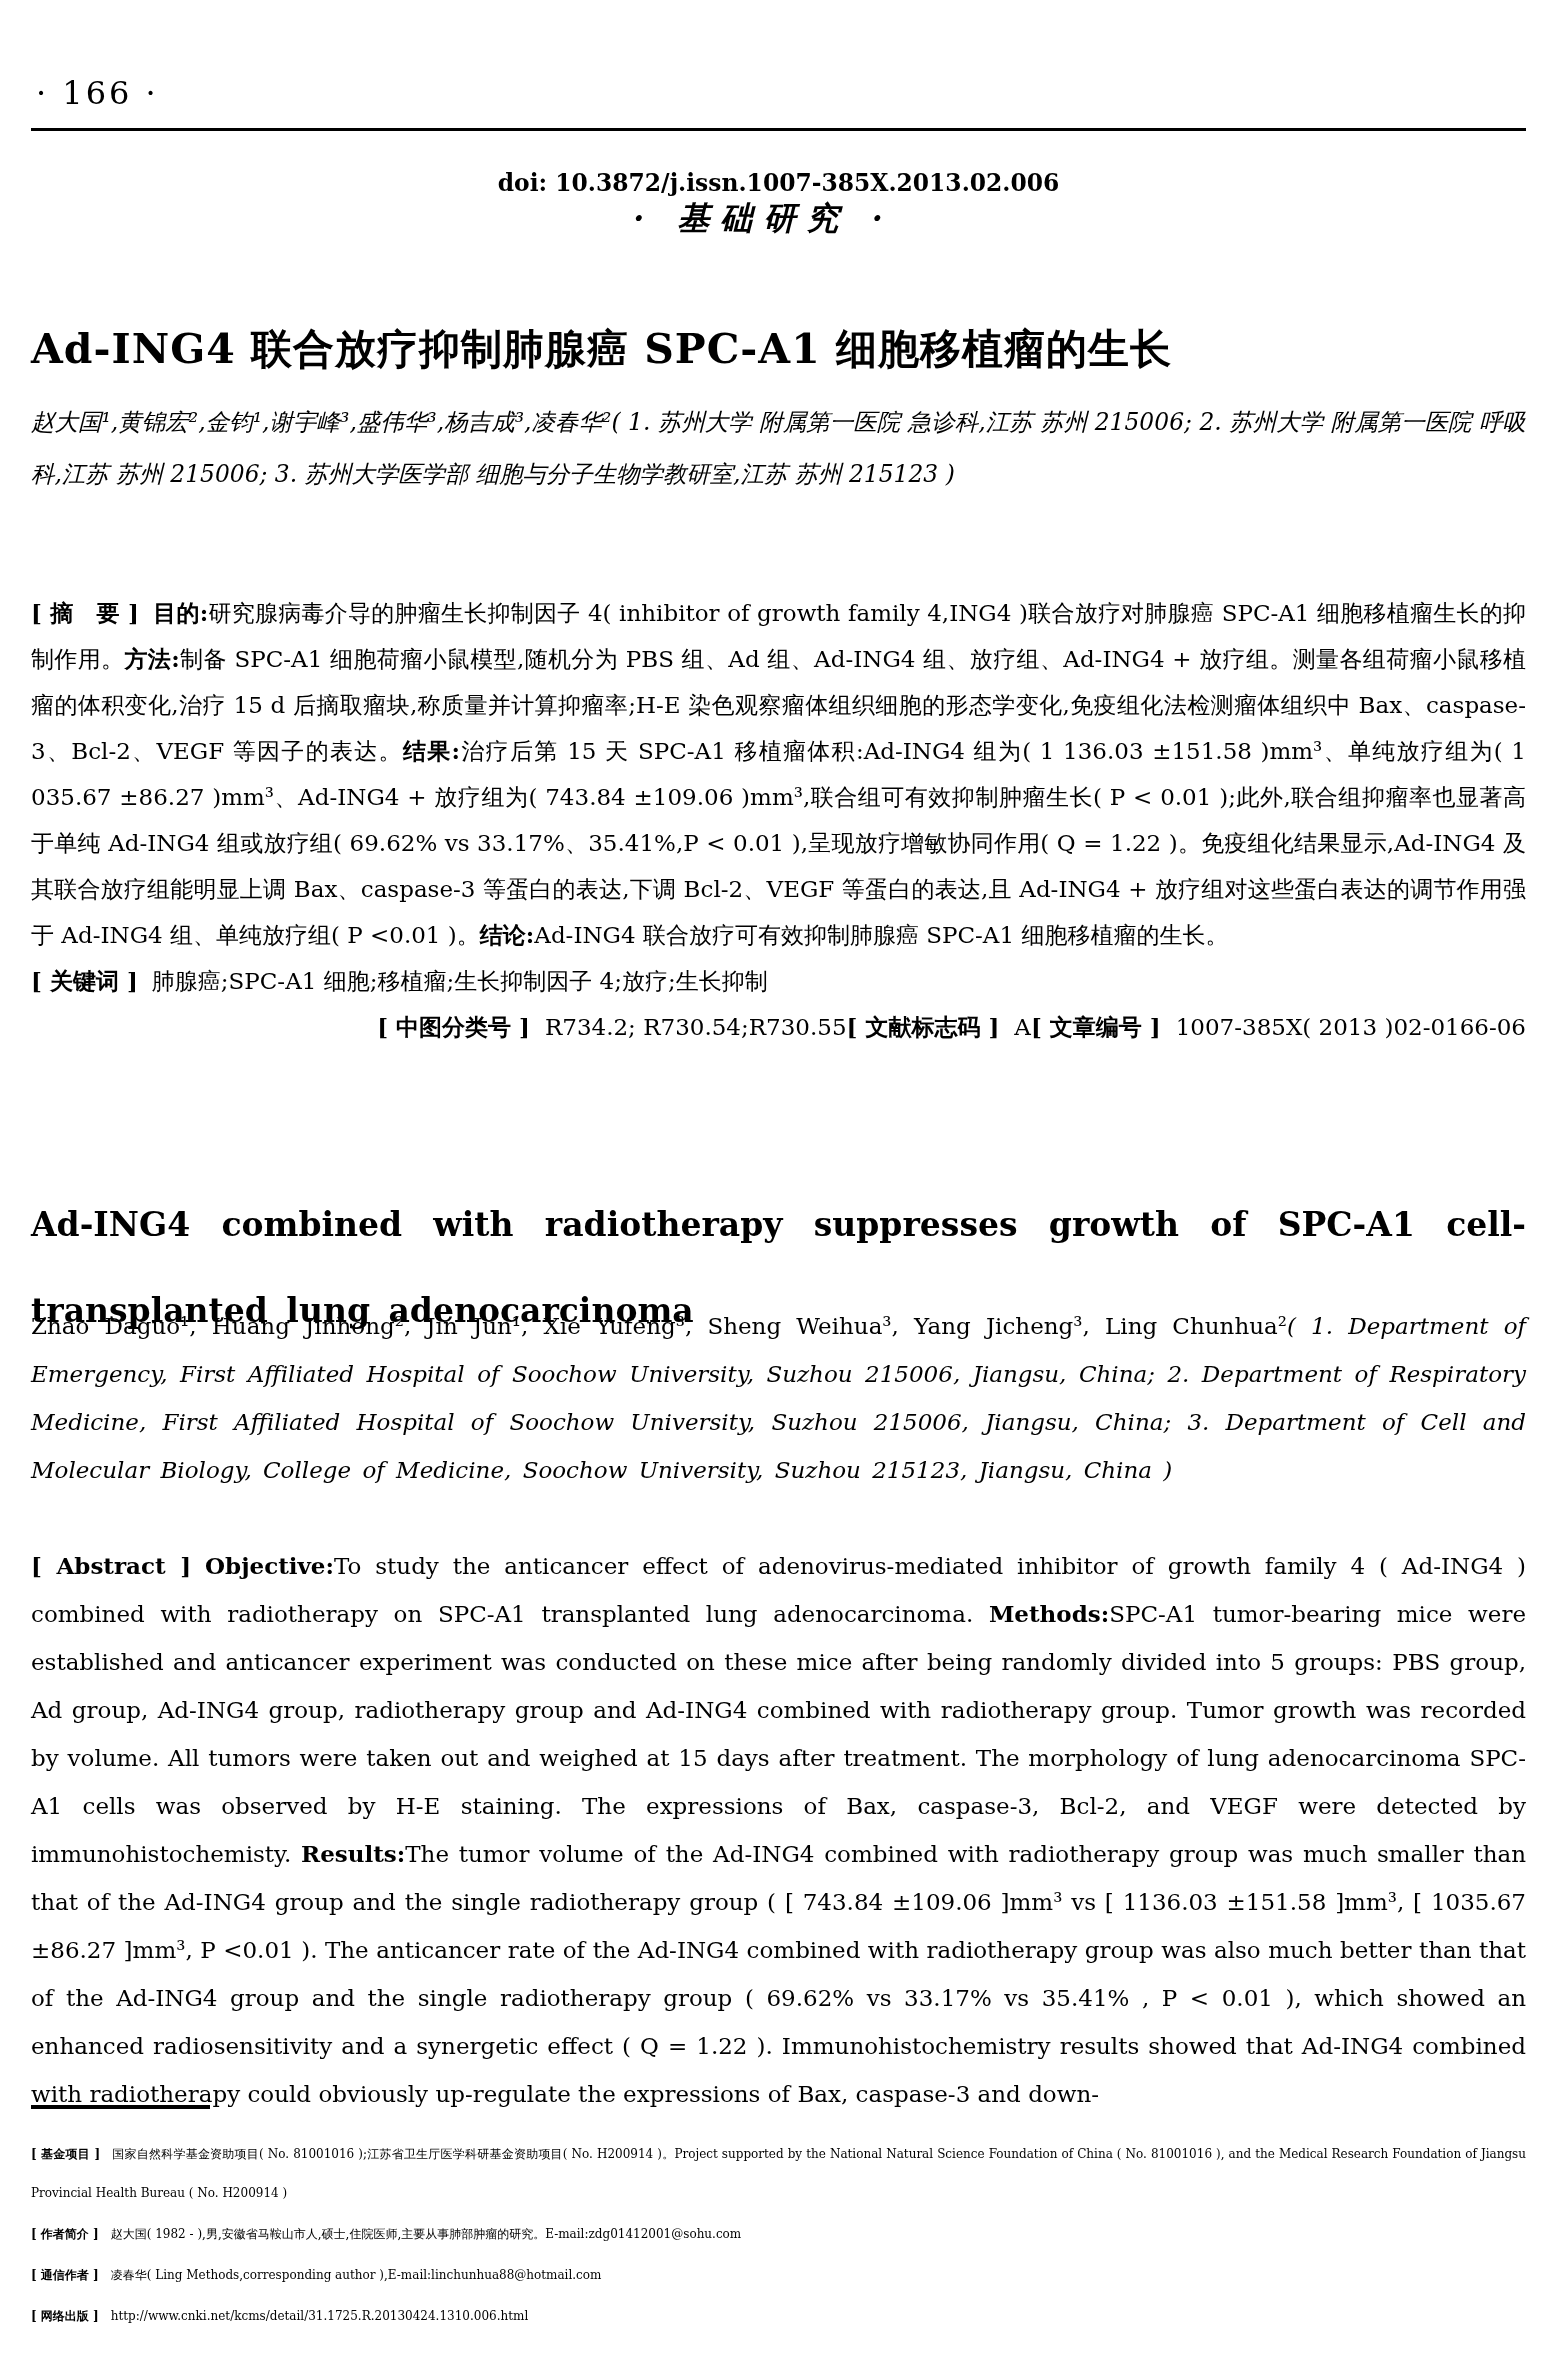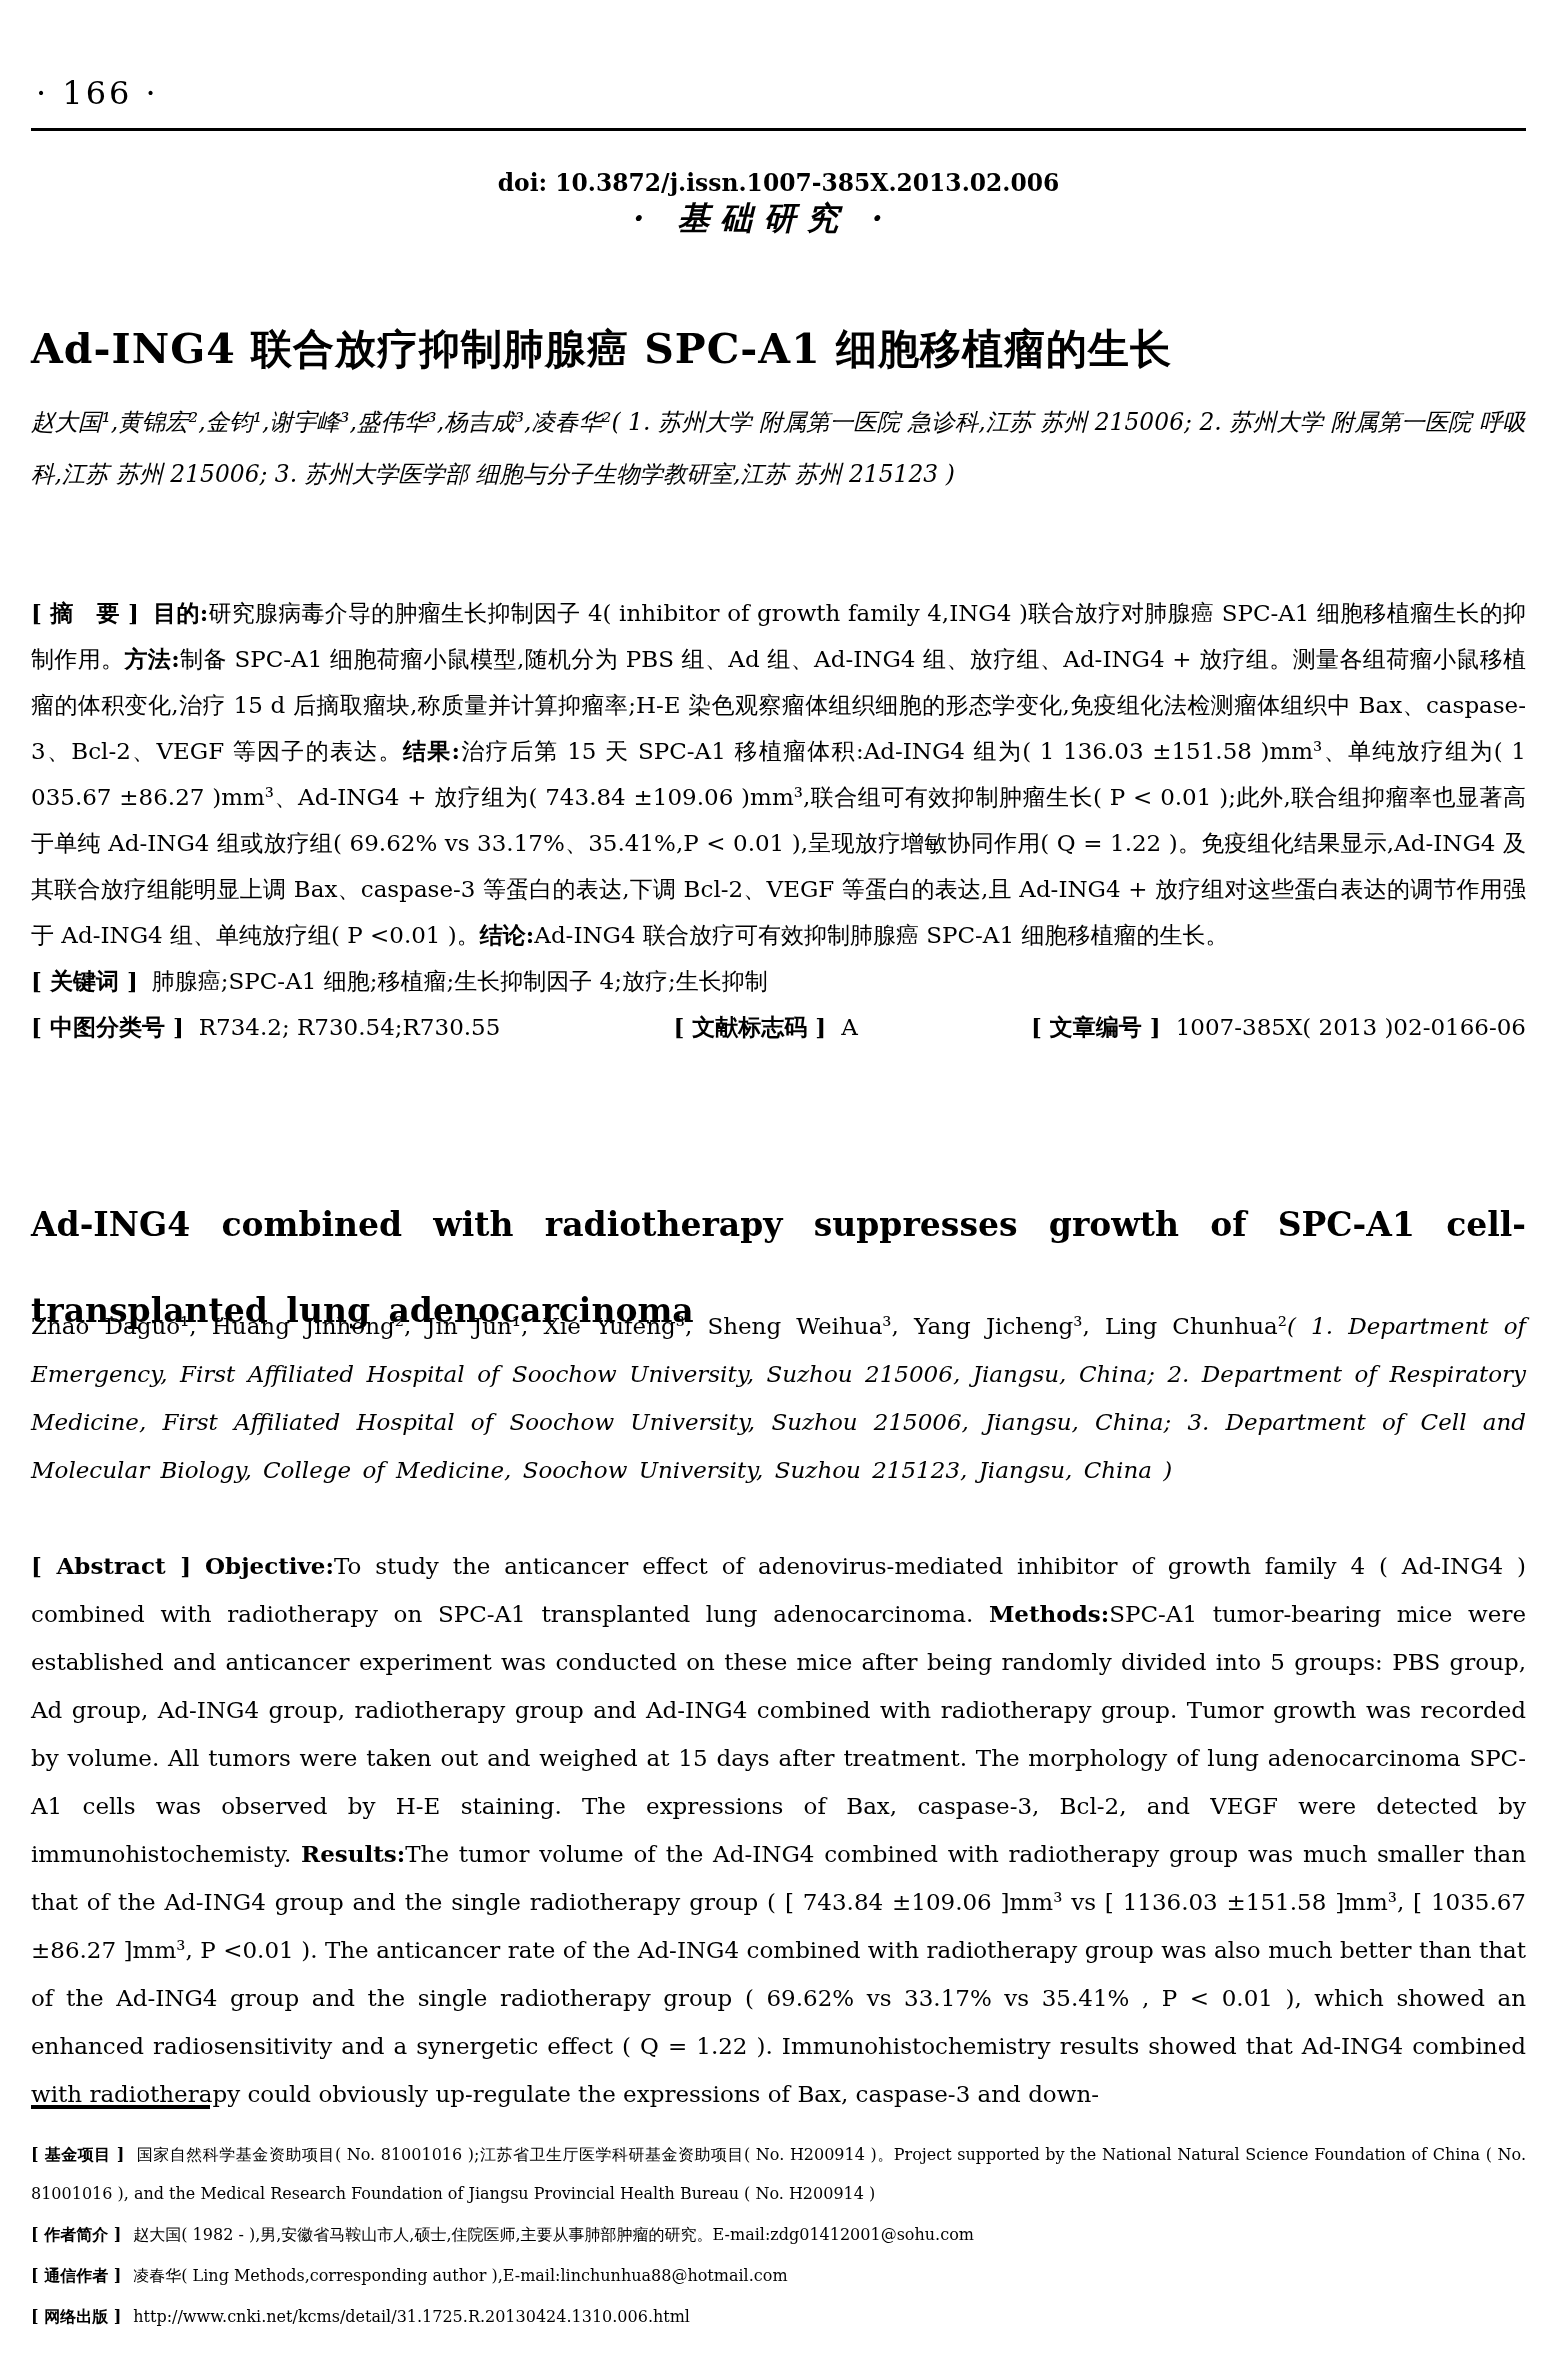--- a/index.html
+++ b/index.html
@@ -35,26 +35,26 @@
 
   
   .abstract-cn{top:590px;font-size:23px;line-height:46px;}
   .abstract-en{top:1542px;font-size:23px;line-height:48px;}
   .jpara{text-align:justify;margin:0;}
   .lbl{font-weight:bold;}
   .lbl-gap{margin-right:14px;}
   .seclbl{font-weight:bold;}
 
   .kw-line{margin:0;text-align:justify;}
-  .class-row{display:flex;justify-content:space-between;margin:0;gap:24px;}
+  .class-row{display:flex;justify-content:flex-end;margin:0;}
   .class-item .val{margin-left:15px;}
 
   
   .fn-rule{position:absolute;left:31px;top:2105px;width:179px;height:3.5px;background:#000;}
-  .footnotes{top:2135px;font-size:16px;line-height:39px;}
+  .footnotes{top:2135px;font-size:12px;line-height:39px;}
   .fn{margin:0 0 2px 0;text-align:justify;}
   .fn .lbl-gap{margin-right:12px;}
 </style>
 </head>
 <body>
 
 <div class="page">
 
   <div class="pagenum">· 166 ·</div>
 

